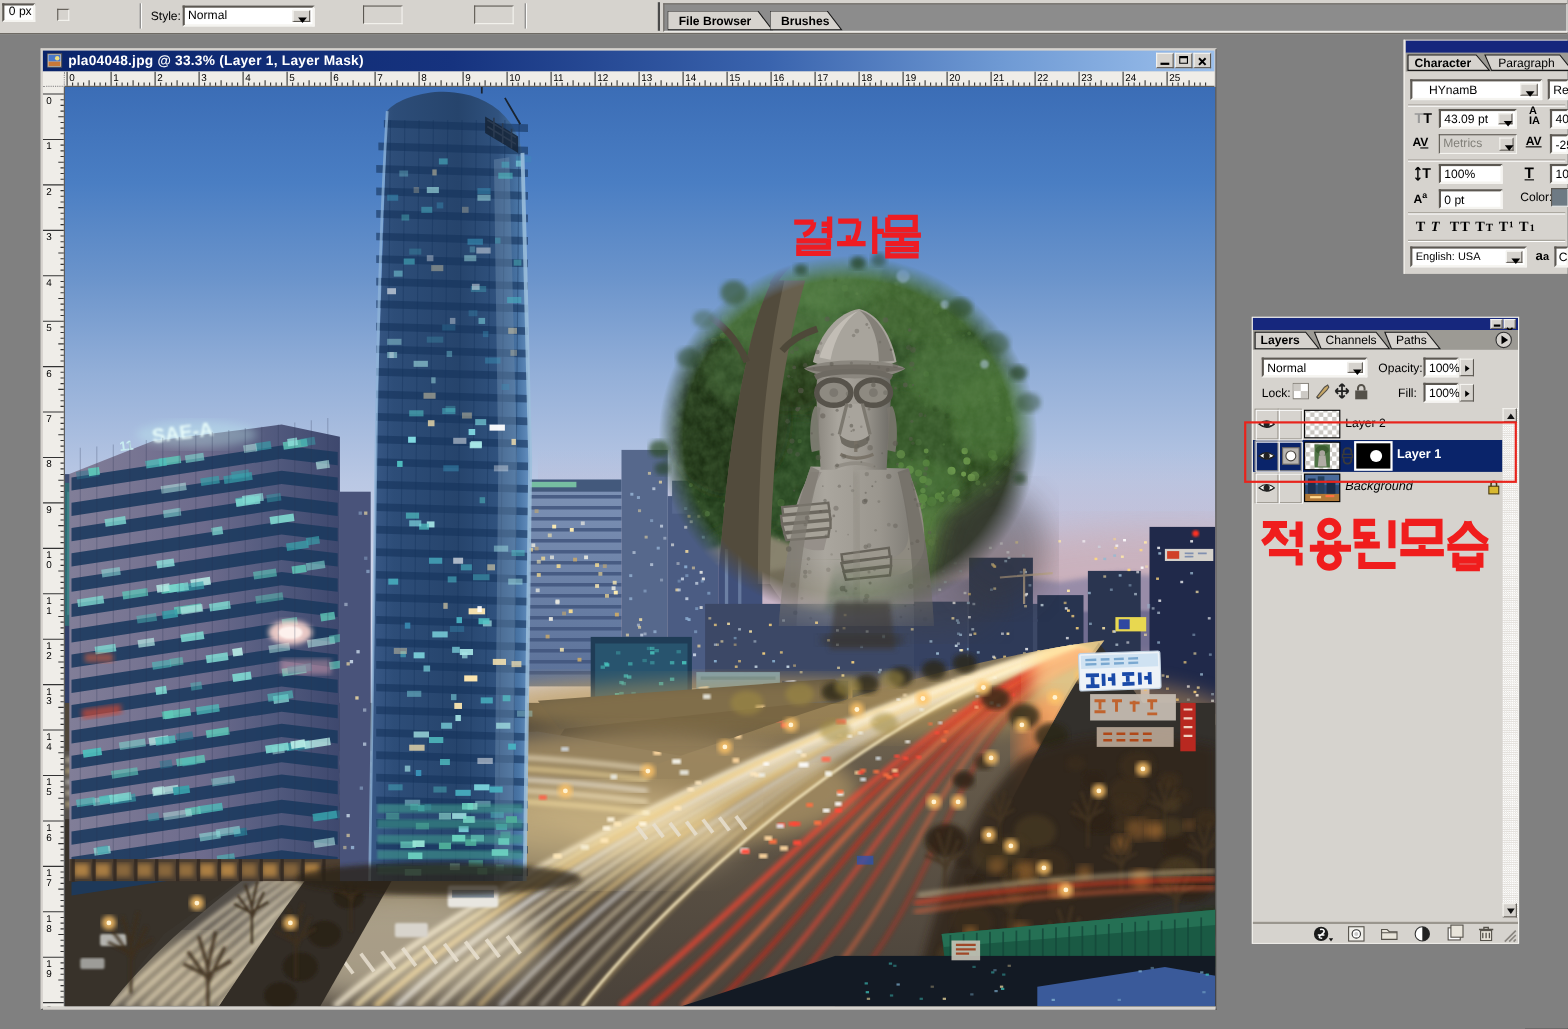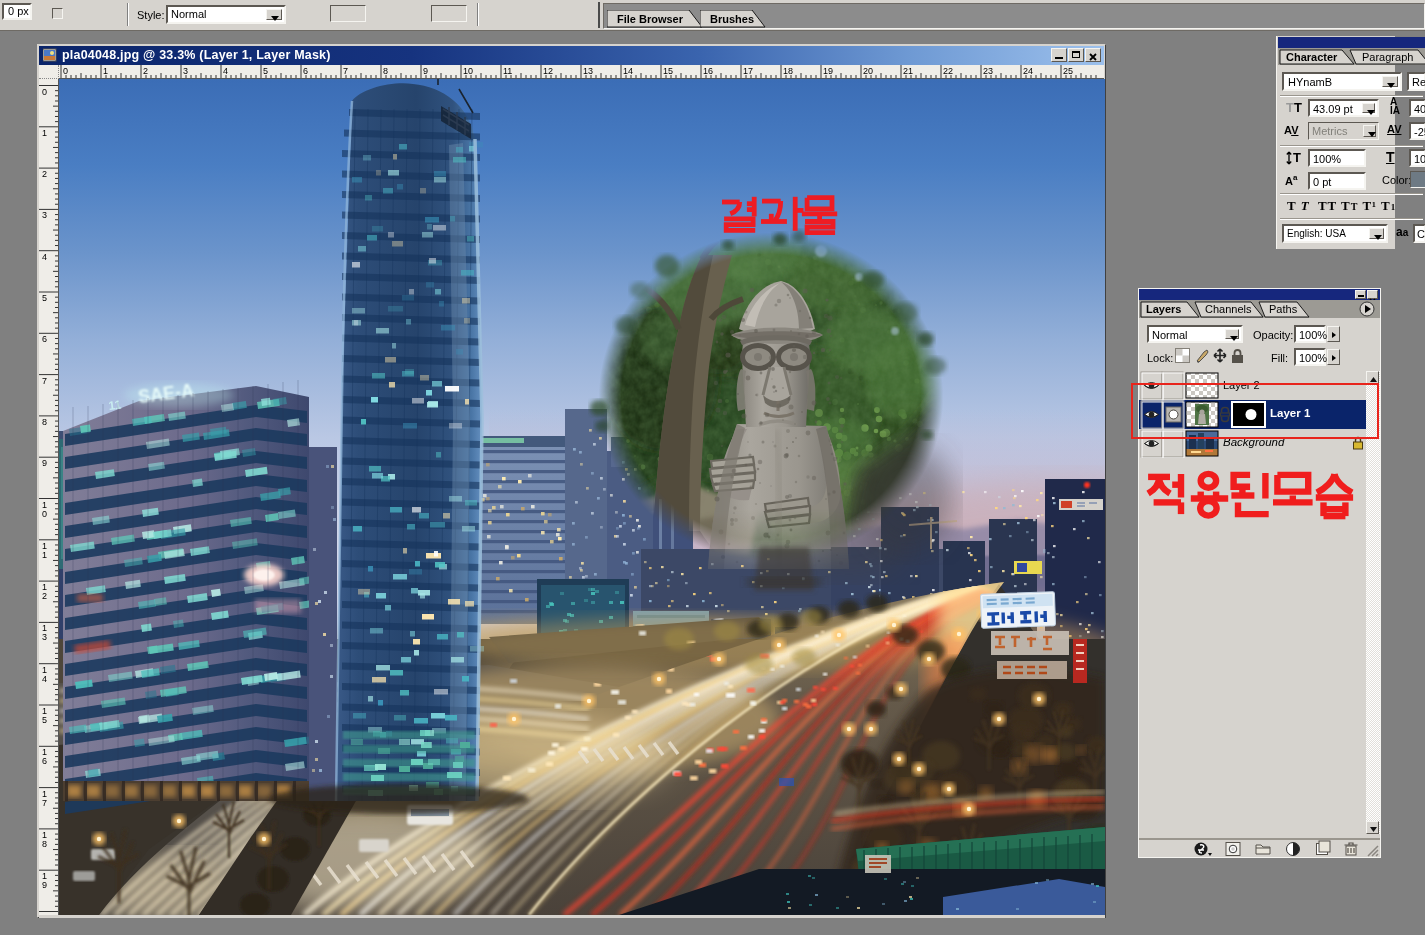--- a/index.html
+++ b/index.html
@@ -2591,31 +2591,31 @@
 <path d="M748.1,118.7 L773.0,118.7 L773.0,129.8 L748.1,129.8 L748.1,118.7"></path>
 <path d="M742.9,134.8 L778.2,134.8"></path>
 <path d="M760.6,134.8 L760.6,140.8"></path>
 <path d="M746.0,142.5 L774.0,142.5 L774.0,148.0 L748.1,148.0 L748.1,153.6 L776.1,153.6"></path>
 </g>
 </svg></div>
 
   <div class="abs" style="left:1px;top:870px;width:1066px;height:3px;background:#d6d3ce;"></div>
 </div>
 
-<div class="abs" style="left:1276px;top:36px;width:119px;height:213px;background:#d6d3ce;border-left:1px solid #f5f4f0;">
+<div class="abs" style="left:1276px;top:36px;width:149px;height:213px;background:#d6d3ce;border-left:1px solid #f5f4f0;">
   <div class="abs" style="left:1px;top:1px;width:148px;height:11px;background:#16277d;"></div>
   <div class="abs" style="left:1px;top:12px;width:148px;height:17px;background:#9c9a94;">
     <svg width="148" height="17">
       <polygon points="2,16 2,2 64,2 76,16" fill="#d6d3ce" stroke="#1a1a1a"></polygon>
       <text x="8" y="13" font-size="11" font-weight="bold" font-family="Liberation Sans">Character</text>
       <polygon points="78,16 72,2 140,2 148,12 148,16" fill="#d6d3ce" stroke="#1a1a1a"></polygon>
       <text x="84" y="13" font-size="11" font-family="Liberation Sans">Paragraph</text>
     </svg>
   </div>
-  <div class="abs field" style="left:5px;top:36px;width:120px;height:19px;font-size:11px;padding:2px 0 0 4px;">HYnamB<span class="ddbtn"></span></div>
+  <div class="abs field" style="left:5px;top:36px;width:120px;height:19px;font-size:11px;padding:2px 0 0 15px;">HYnamB<span class="ddbtn"></span></div>
   <div class="abs field" style="left:130px;top:36px;width:19px;height:19px;font-size:11px;padding:2px 0 0 3px;">Regu</div>
   <div class="abs" style="left:3px;top:59px;width:143px;height:2px;border-top:1px solid #9a968e;border-bottom:1px solid #fff;"></div>
 
   <div class="abs" style="left:9px;top:64px;font-size:13px;font-weight:bold;"><span style="color:#999;">T</span>T</div>
   <div class="abs field" style="left:31px;top:63px;width:71px;height:18px;font-size:11px;padding:2px 0 0 3px;">43.09 pt<span class="ddbtn" style="width:13px;"></span></div>
   <div class="abs" style="left:113px;top:61px;font-size:10px;font-weight:bold;line-height:9px;">A<br>IA</div>
   <div class="abs field" style="left:132px;top:63px;width:17px;height:18px;font-size:11px;padding:2px 0 0 3px;">40.</div>
 
   <div class="abs" style="left:7px;top:88px;font-size:11px;font-weight:bold;">A<span style="text-decoration:underline;">V</span></div>
   <div class="abs sunken" style="left:31px;top:86px;width:71px;height:18px;font-size:11px;padding:2px 0 0 3px;background:#d6d3ce;color:#82807a;">Metrics<span class="ddbtn" style="width:13px;"></span></div>

